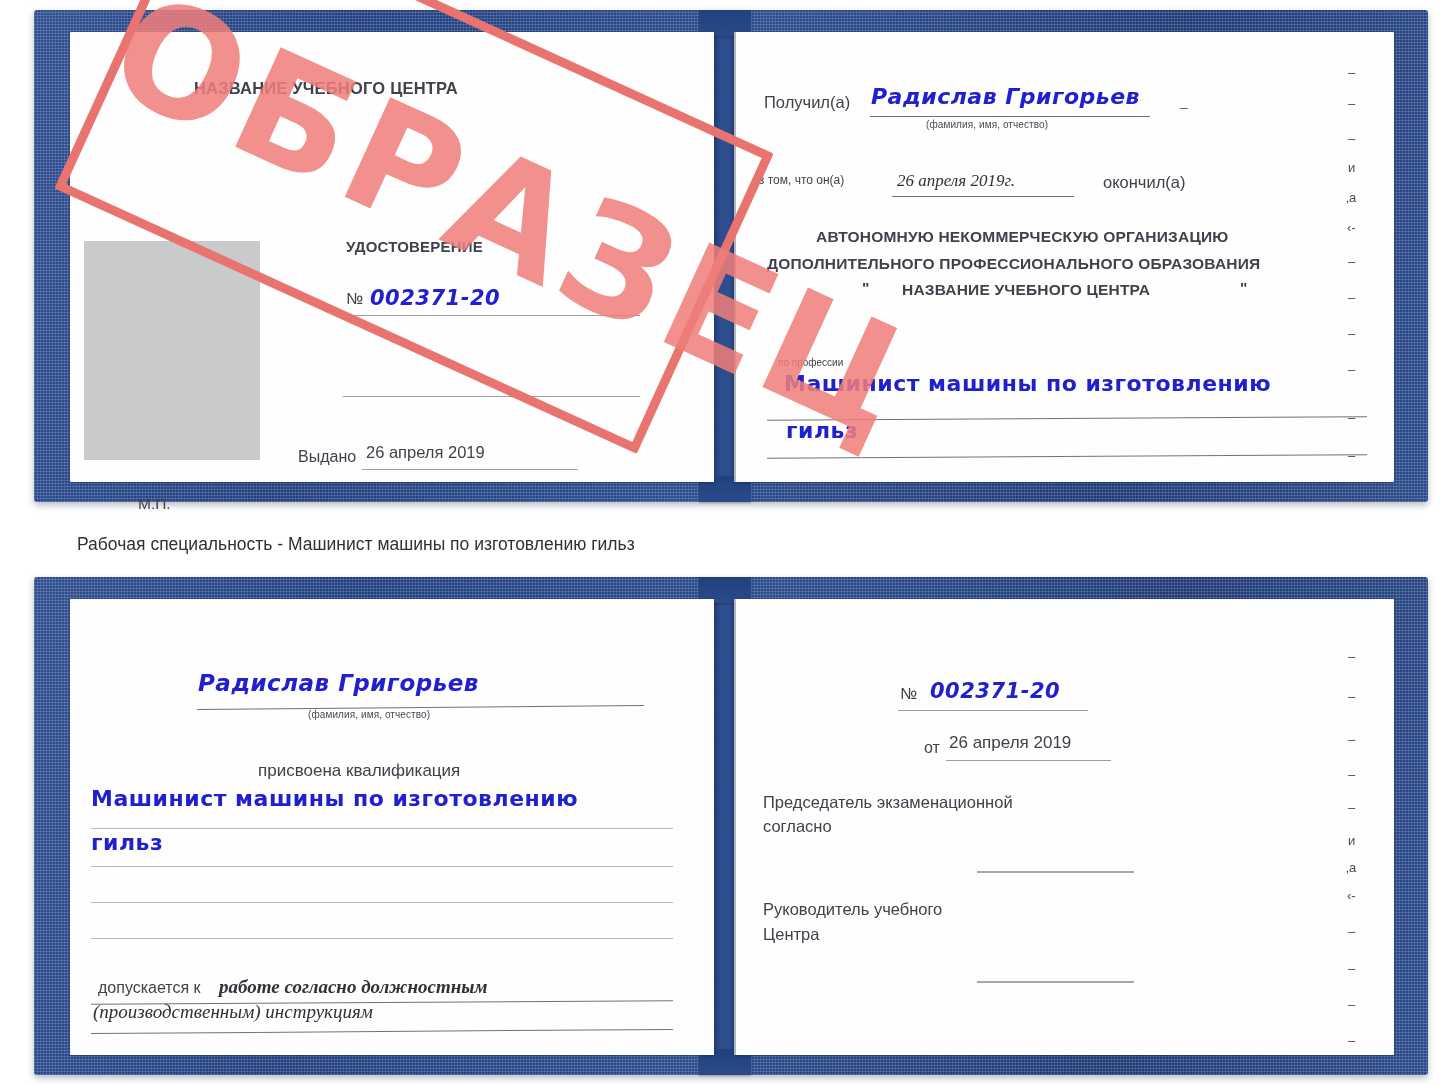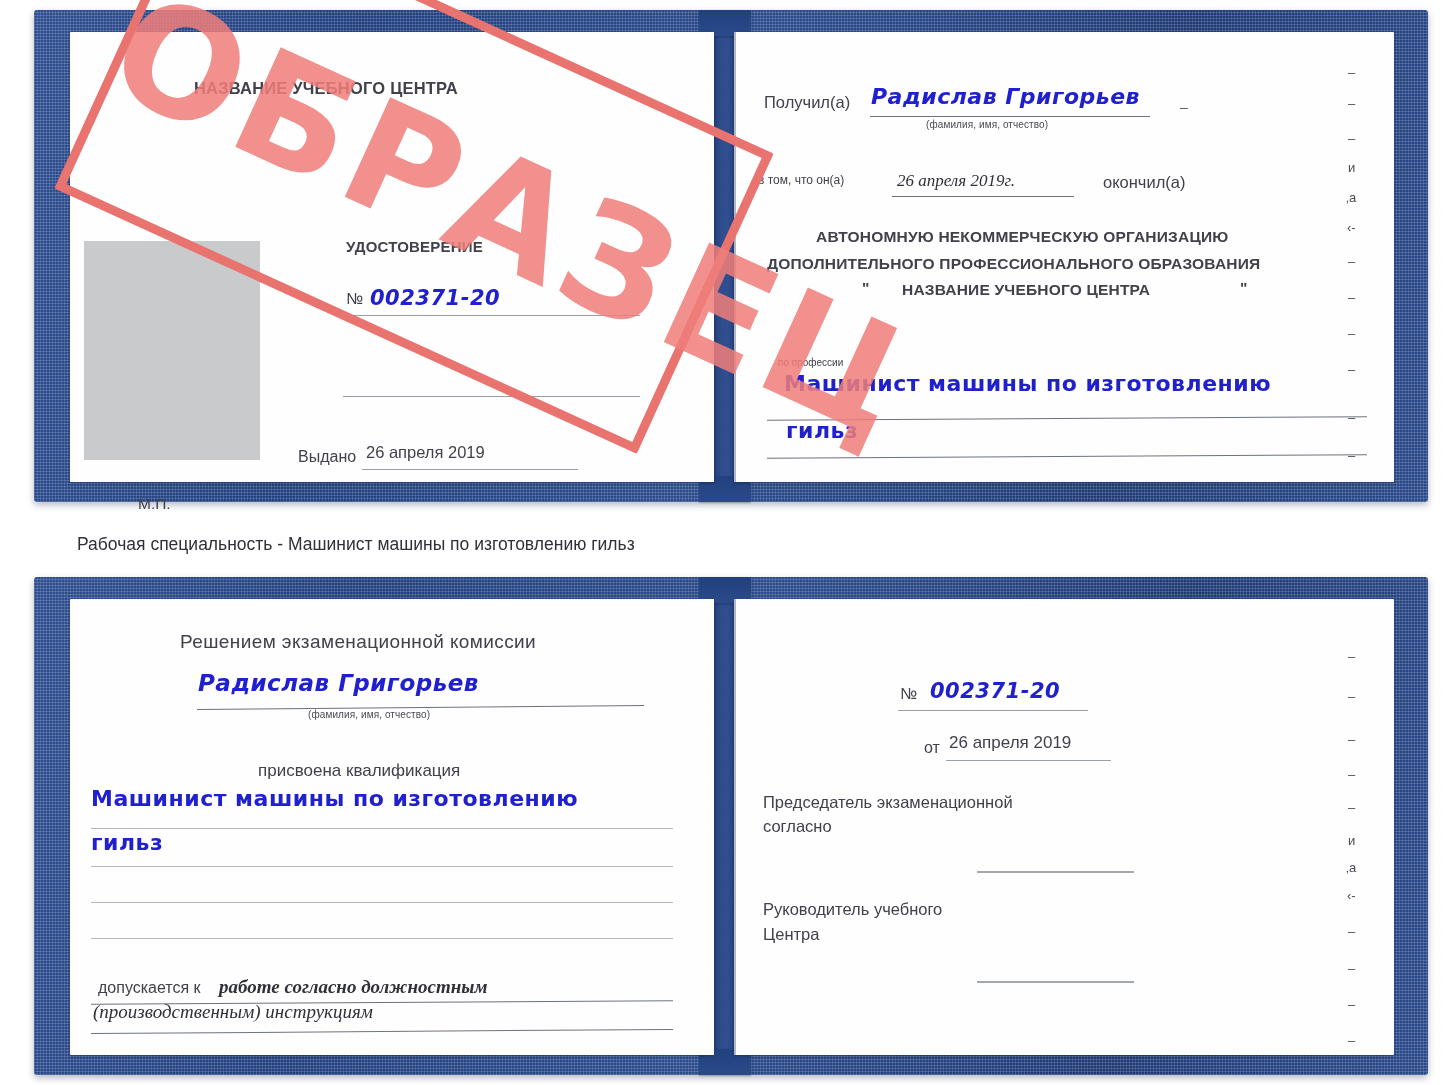--- a/index.html
+++ b/index.html
@@ -174,21 +174,20 @@
 
 <div class="book" style="left:34px;top:577px;width:1394px;height:498px;">
 
   <div class="cover"></div>
   <div class="spine" style="left:674px;width:34px;"></div>
   <div class="spine-notch" style="left:665px;top:0;width:52px;height:26px;"></div>
   <div class="spine-notch" style="left:665px;bottom:0;width:52px;height:26px;"></div>
 
   <div class="page left" style="left:36px;top:22px;width:644px;height:456px;">
 
-    <div class="t print" style="left:110px;top:33px;font-size:19px;letter-spacing:.4px;">Решением экзаменационной комиссии</div>
 
     <div class="t hand" style="left:128px;top:73px;font-size:23px;">Радислав Григорьев</div>
     <div class="rule dark" style="left:127px;top:108px;width:447px;transform:rotate(-0.5deg);"></div>
     <div class="t tiny" style="left:238px;top:111px;">(фамилия, имя, отчество)</div>
 
     <div class="t print" style="left:188px;top:163px;font-size:17px;">присвоена квалификация</div>
 
     <div class="t hand" style="left:21px;top:189px;font-size:22px;font-style:normal;">Машинист машины по изготовлению</div>
     <div class="rule thin" style="left:21px;top:229px;width:582px;"></div>
     <div class="t hand" style="left:21px;top:233px;font-size:22px;font-style:normal;">гильз</div>

